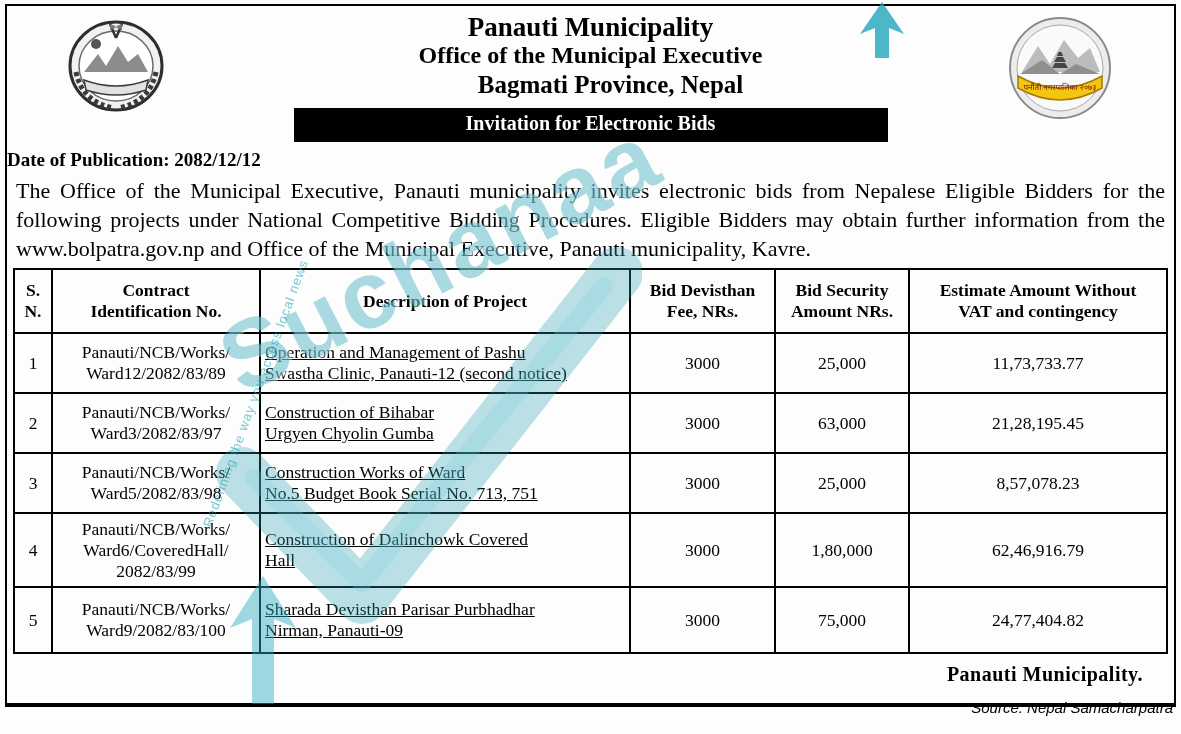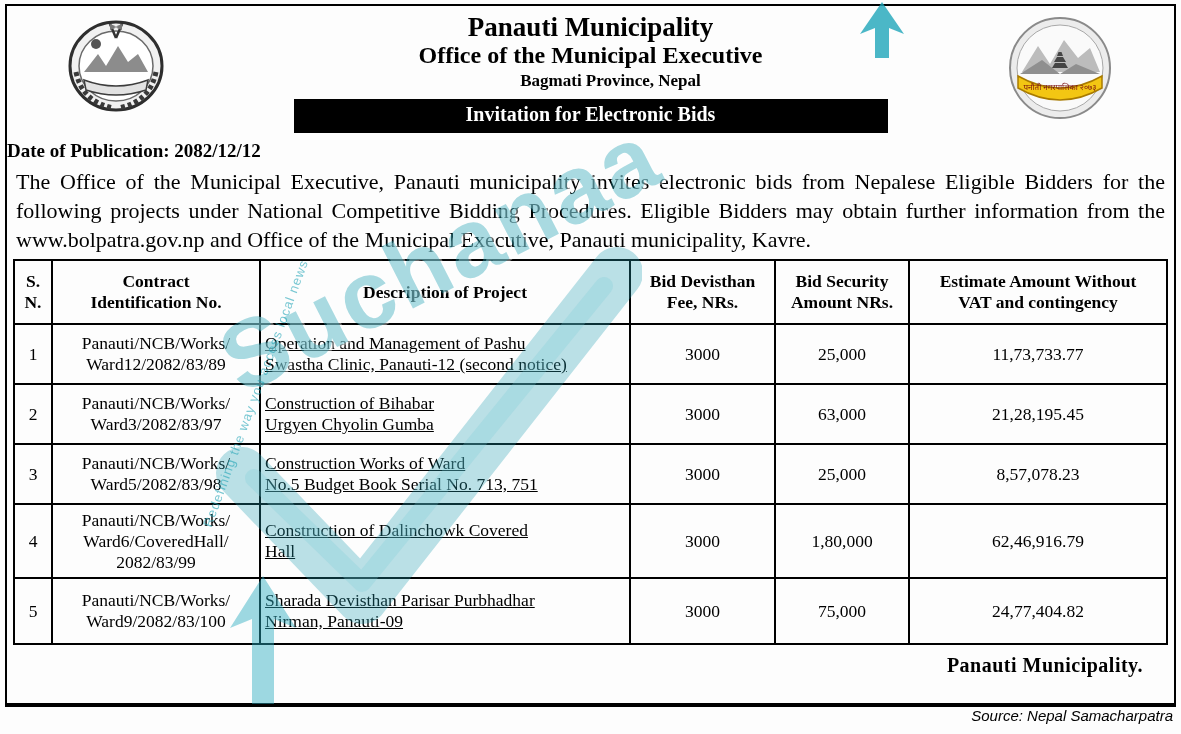--- a/index.html
+++ b/index.html
@@ -12,21 +12,21 @@
     position:absolute; left:5px; top:4px; width:1171px; height:703px;
     border:2px solid #000; border-bottom-width:4px; background:transparent;
   }
   .logo-left { position:absolute; left:58px; top:8px; }
   .logo-right { position:absolute; right:62px; top:10px; }
 
   .letterhead { text-align:center; padding-top:6px; line-height:1.12; }
   .h-title  { font-size:27px; font-weight:bold; }
   .h-office { font-size:24px; font-weight:bold; }
   .h-place  { font-size:19px; font-weight:bold; margin-top:3px; }
-  .h-prov   { font-size:17px; font-weight:bold; margin-top:2px;padding-left:40px; }
+  .h-prov   { font-size:25px; font-weight:bold; margin-top:2px;padding-left:40px; }
 
   .banner {
     width:594px; margin:9px auto 7px; background:#000; color:#fff;
     font-size:20px; font-weight:bold; text-align:center; padding:4px 0 7px;
   }
   .pubdate { text-align:left; font-weight:bold; font-size:19px; }
 
   .intro {
     margin:5px 9px 5px; font-size:22px; line-height:1.32; text-align:justify;
   }
@@ -39,21 +39,21 @@
   tr.r1, tr.r2, tr.r3 { height:60px; }
   tr.r4 { height:74px; }
   tr.r5 { height:66px; }
   .c-center { text-align:center; }
   .c-contract { text-align:center; white-space:pre-line; }
   .c-desc { text-align:left; padding-left:9px; white-space:pre-line;text-decoration:underline; }
 
   .signature { text-align:right; font-weight:bold; font-size:20px; padding:9px 31px 0 0; letter-spacing:0.5px; }
 
   .source {
-    position:absolute; right:8px; bottom:10px;
+    position:absolute; right:8px; bottom:18px;
     font-family:"Liberation Sans", sans-serif; font-style:italic; font-size:15px;
   }
 
   
   .wm { position:absolute; left:0; top:0; width:1181px; height:734px; pointer-events:none; z-index:10; }
   .wm-text {
     position:absolute; left:252px; top:305px; width:max-content;
     font-family:"Liberation Sans", sans-serif; font-weight:bold; font-size:96px;
     color:rgba(32,160,180,0.38); letter-spacing:3px;
     transform:rotate(-27deg); transform-origin:0 100%;

